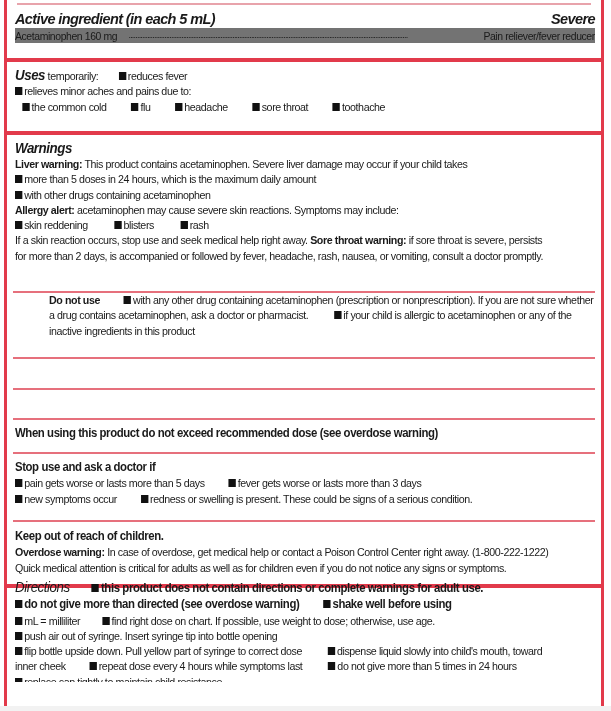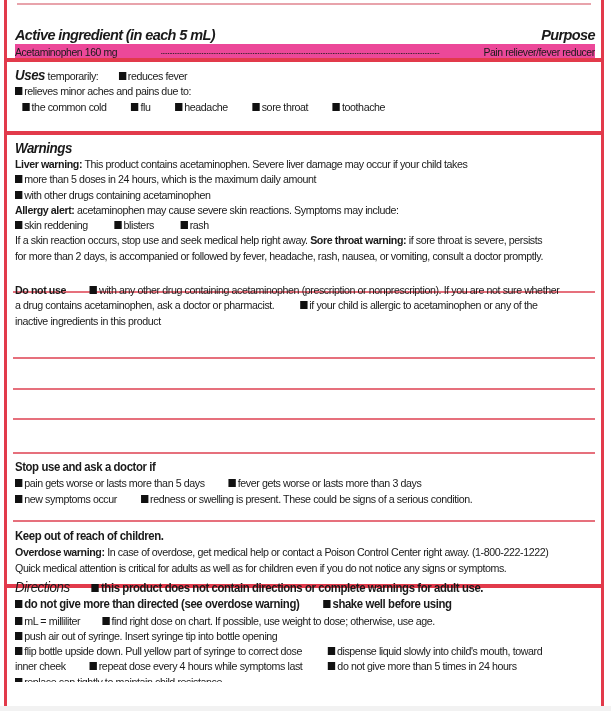--- a/index.html
+++ b/index.html
@@ -12,33 +12,33 @@
   .sec { position:absolute; left:0; right:0; box-sizing:border-box; padding:0 6px 0 8px; }
   .thick { position:absolute; left:0; right:0; height:4px; background:#e23a4b; }
   .thin { position:absolute; left:6px; right:6px; height:2px; background:#e6707c; }
   .line { font-size:11.6px; line-height:15.3px; white-space:nowrap; letter-spacing:-0.45px;
           transform:scaleX(0.92); transform-origin:left; }
   .b { font-weight:bold; }
   .bi { font-weight:bold; font-style:italic; }
   .hd { font-size:14.5px; letter-spacing:-0.5px; }
   .sq { display:inline-block; width:8px; height:8px; background:#111; margin-right:2px; vertical-align:0px; }
   .gap { display:inline-block; }
-  .yellow { background:#ec4899; }
+  .yellow { background:#737373; }
   .row-flex { display:flex; justify-content:space-between; }
 </style>
 </head>
 <body>
 
 <div class="label">
   <div class="topline"></div>
 
-  <div class="sec" style="top:28px;text-align:center;">
+  <div class="sec" style="top:12px;">
     <div class="row-flex line hd bi" style="transform:none;letter-spacing:-0.6px;">
       <span>Active ingredient (in each 5 mL)</span>
-      <span>Purpose</span>
+      <span>Severe</span>
     </div>
     <div class="yellow" style="display:flex;height:15px;overflow:hidden;margin-top:1px;">
       <span class="line" style="transform:scaleX(0.9);">Acetaminophen 160 mg</span>
       <span class="line" style="flex:1;overflow:hidden;transform:none;font-size:9px;letter-spacing:-0.8px;">....................................................................................................................................................................</span>
       <span class="line" style="transform:scaleX(0.9);transform-origin:right;">Pain reliever/fever reducer</span>
     </div>
   </div>
   <div class="thick" style="top:58px;"></div>
 
   <div class="sec" style="top:68px;">
@@ -63,31 +63,34 @@
     <div class="line">
       <span class="sq"></span><span>skin reddening</span><span class="gap" style="width:26px"></span>
       <span class="sq"></span><span>blisters</span><span class="gap" style="width:26px"></span>
       <span class="sq"></span><span>rash</span>
     </div>
     <div class="line"><span>If a skin reaction occurs, stop use and seek medical help right away.</span> <span class="b">Sore throat warning:</span> <span>if sore throat is severe, persists</span></div>
     <div class="line">for more than 2 days, is accompanied or followed by fever, headache, rash, nausea, or vomiting, consult a doctor promptly.</div>
   </div>
   <div class="thin" style="top:291px;"></div>
 
-  <div class="sec" style="top:282px;">
+  <div class="sec" style="top:292px;margin-left:34px;">
     <div class="line"><span class="b">Do not use</span><span class="gap" style="width:26px"></span><span class="sq"></span><span>with any other drug containing acetaminophen (prescription or nonprescription). If you are not sure whether</span></div>
     <div class="line"><span>a drug contains acetaminophen, ask a doctor or pharmacist.</span><span class="gap" style="width:28px"></span><span class="sq"></span><span>if your child is allergic to acetaminophen or any of the</span></div>
     <div class="line">inactive ingredients in this product</div>
   </div>
   <div class="thin" style="top:357px;"></div>
 
   <div class="thin" style="top:388px;"></div>
 
   <div class="thin" style="top:418px;"></div>
 
+  <div class="sec" style="top:426px;">
+    <div class="line b" style="font-size:12.4px;">When using this product do not exceed recommended dose (see overdose warning)</div>
+  </div>
   <div class="thin" style="top:452px;"></div>
 
   <div class="sec" style="top:460px;">
     <div class="line b" style="font-size:12.4px;">Stop use and ask a doctor if</div>
     <div class="line"><span class="sq"></span><span>pain gets worse or lasts more than 5 days</span><span class="gap" style="width:26px"></span><span class="sq"></span><span>fever gets worse or lasts more than 3 days</span></div>
     <div class="line"><span class="sq"></span><span>new symptoms occur</span><span class="gap" style="width:26px"></span><span class="sq"></span><span>redness or swelling is present. These could be signs of a serious condition.</span></div>
   </div>
   <div class="thin" style="top:520px;"></div>
 
   <div class="sec" style="top:529px;">

